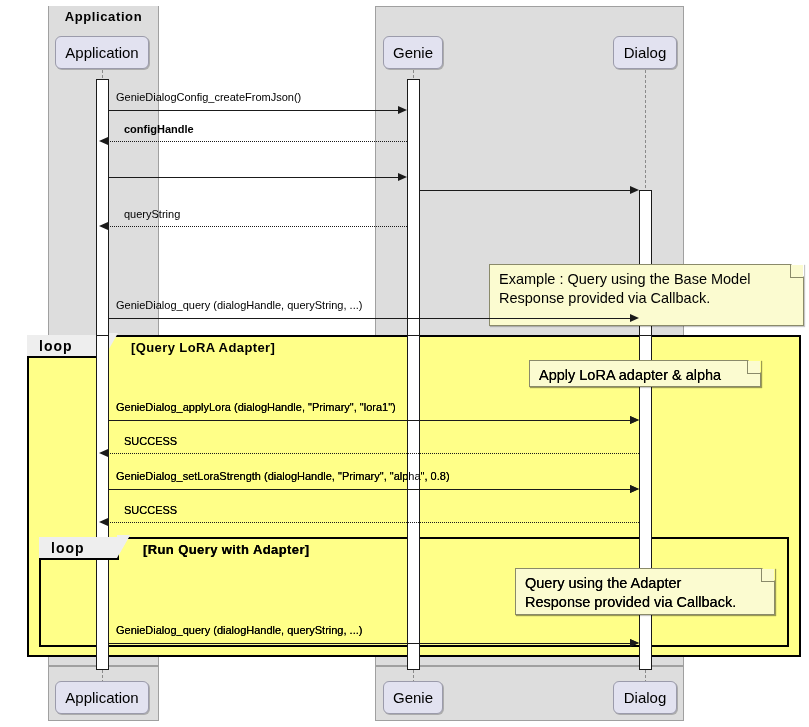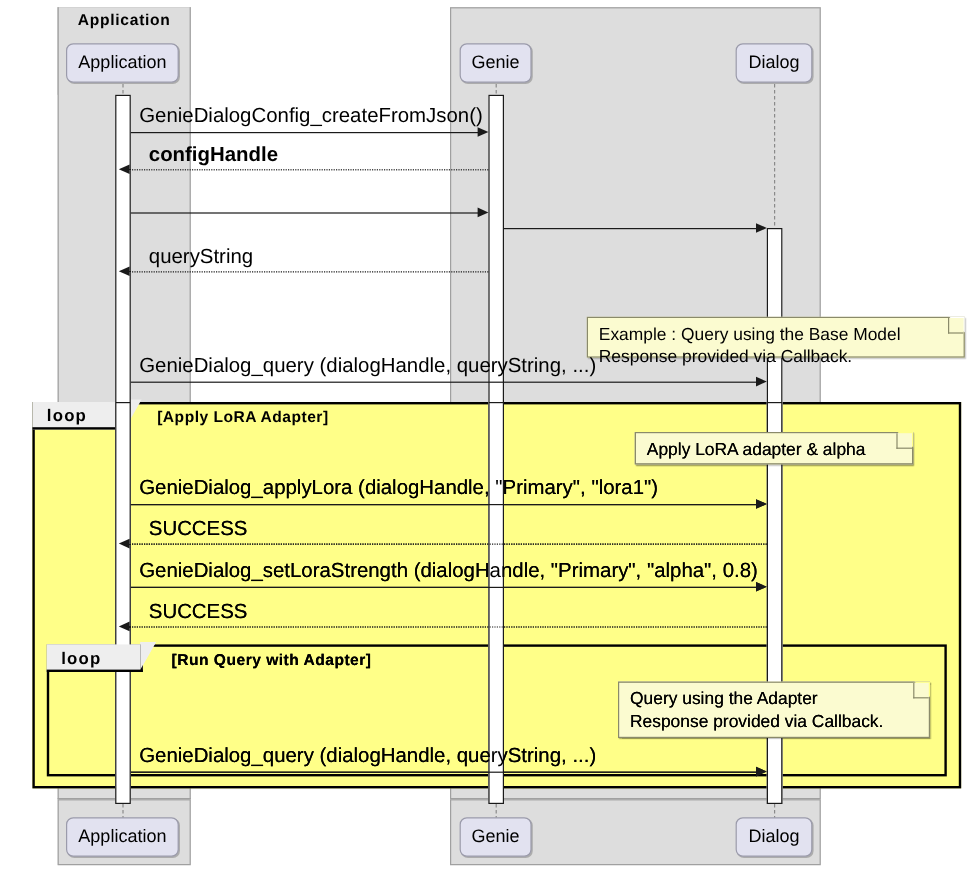--- a/index.html
+++ b/index.html
@@ -119,21 +119,21 @@
   }
   .arrow-l{
     position:absolute;
     width:0;height:0;
     border-right:9px solid #1a1a1a;
     border-top:4px solid transparent;
     border-bottom:4px solid transparent;
   }
   .msg-label{
     position:absolute;
-    font-size:17px;
+    font-size:11px;
     color:#000;
     white-space:nowrap;
     line-height:16px;
   }
 
   
   .note{
     position:absolute;
     background:#FBFBD0;
     border:1px solid #8A8A6A;
@@ -196,21 +196,21 @@
     <span>Genie</span>
   </div>
   <div class="participant" style="left:613px;top:681px;width:64px;height:33px;">
     <span>Dialog</span>
   </div>
 
   <div class="frag" style="left:27px;top:335px;width:774px;height:322px;"></div>
   <div class="frag-label" style="left:27px;top:335px;width:80px;">
     <span>loop</span>
   </div>
-  <div class="frag-cond" style="left:131px;top:340px;">[Apply LoRA Adapter]</div>
+  <div class="frag-cond" style="left:131px;top:340px;">[Query LoRA Adapter]</div>
 
   <div class="frag" style="left:39px;top:537px;width:750px;height:110px;"></div>
   <div class="frag-label" style="left:39px;top:537px;width:80px;">
     <span>loop</span>
   </div>
   <div class="frag-cond" style="left:143px;top:542px;">[Run Query with Adapter]</div>
 
   <div class="activation" style="left:96px;top:79px;width:13px;height:591px;"></div>
 
   <div class="activation" style="left:407px;top:79px;width:13px;height:591px;"></div>
@@ -228,21 +228,21 @@
   <div class="msg-line" style="left:109px;top:177px;width:294px;"></div>
   <div class="arrow-r" style="left:398px;top:173px;"></div>
 
   <div class="msg-line" style="left:420px;top:190px;width:215px;"></div>
   <div class="arrow-r" style="left:630px;top:186px;"></div>
 
   <div class="msg-label" style="left:124px;top:206px;">queryString</div>
   <div class="msg-line dotted" style="left:107px;top:226px;width:300px;"></div>
   <div class="arrow-l" style="left:99px;top:222px;"></div>
 
-  <div class="note" style="left:489px;top:264px;width:315px;height:34px;">
+  <div class="note" style="left:489px;top:264px;width:315px;height:62px;">
     <div class="fold-cut"></div>
     <div class="fold"></div>
     <div class="note-txt">Example : Query using the Base Model</div>
     <div class="note-txt">Response provided via Callback.</div>
   </div>
 
   <div class="msg-label" style="left:116px;top:297px;">GenieDialog_query (dialogHandle, queryString, ...)</div>
   <div class="msg-line" style="left:109px;top:318px;width:526px;"></div>
   <div class="arrow-r" style="left:630px;top:314px;"></div>
 

